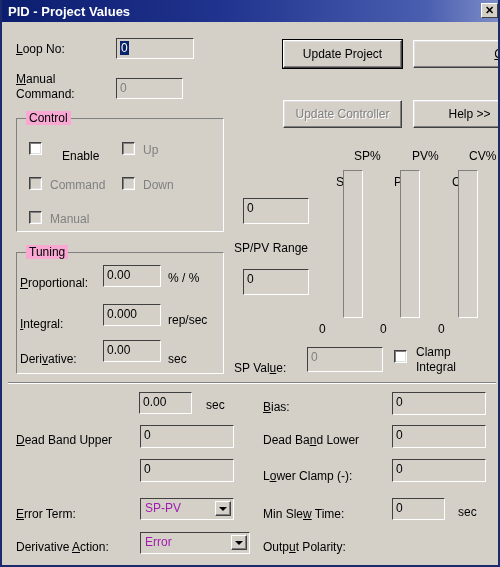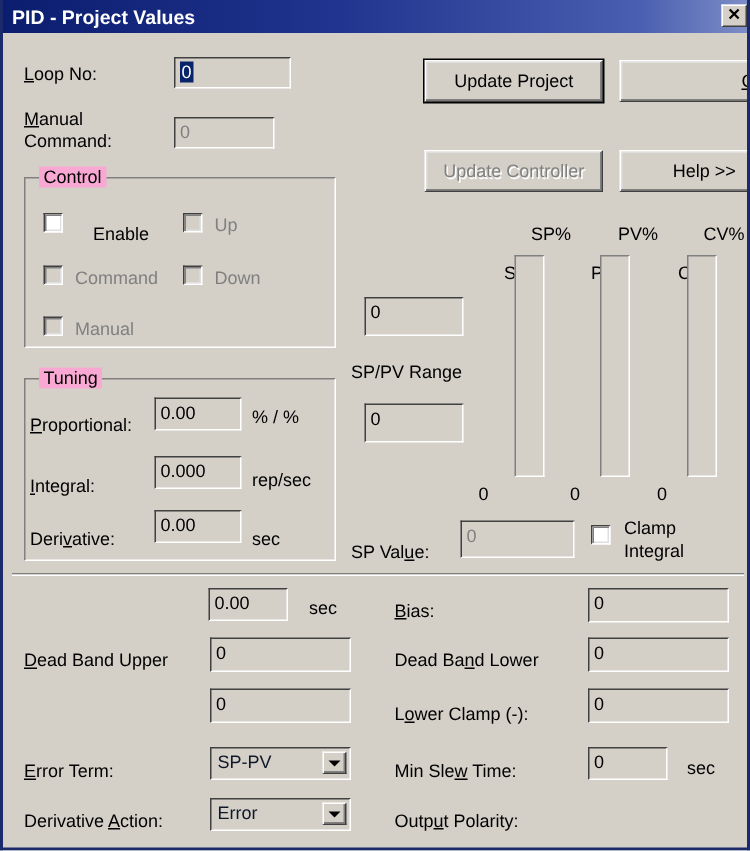--- a/index.html
+++ b/index.html
@@ -152,21 +152,21 @@
 
   .combo {
     position: absolute;
     box-sizing: border-box;
     background: #d4d0c8;
     border-top: 1px solid #404040;
     border-left: 1px solid #404040;
     border-right: 1px solid #ffffff;
     border-bottom: 1px solid #ffffff;
     font-size: 12px;
-    color: #0f172a;
+    color: #a21caf;
     cursor: default;
   }
   .combo .cval {
     position: absolute;
     left: 4px; top: 2px;
     white-space: nowrap;
   }
   .combo .carrow {
     position: absolute;
     right: 2px; top: 2px;
@@ -289,21 +289,21 @@
 
   <div class="lbl" style="left:14px; top:507px;"><span class="u">E</span>rror Term:</div>
   <div class="combo" style="left:138px; top:498px; width:94px; height:22px;">
     <span class="cval">SP-PV</span>
     <span class="carrow">
         <span class="tri"></span>
       </span>
   </div>
 
   <div class="lbl" style="left:14px; top:540px;">Derivative <span class="u">A</span>ction:</div>
-  <div class="combo" style="left:138px; top:532px; width:94px; height:22px;">
+  <div class="combo" style="left:138px; top:532px; width:110px; height:22px;">
     <span class="cval">Error</span>
     <span class="carrow">
         <span class="tri"></span>
       </span>
   </div>
 
   <div class="lbl" style="left:261px; top:400px;"><span class="u">B</span>ias:</div>
   <div class="field" style="left:390px; top:392px; width:94px; height:23px;">0</div>
 
   <div class="lbl" style="left:261px; top:433px;">Dead Ba<span class="u">n</span>d Lower</div>

